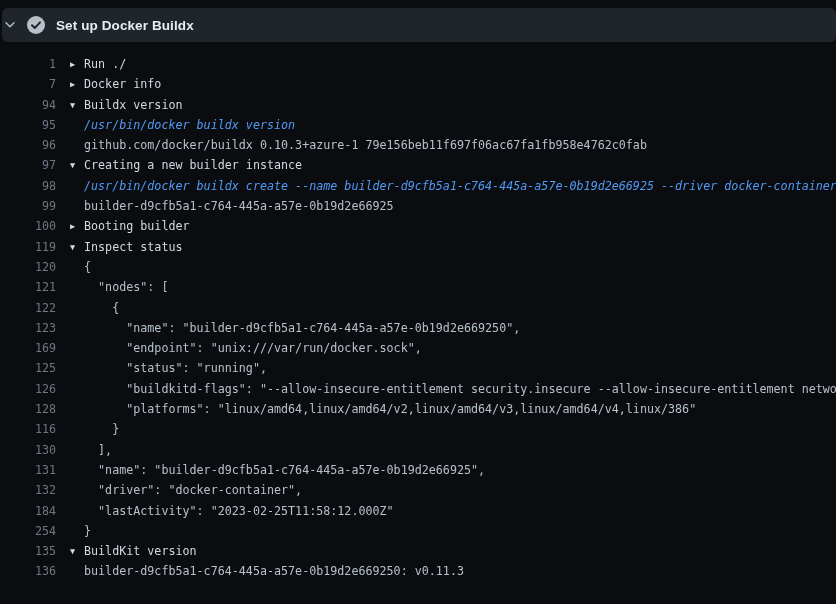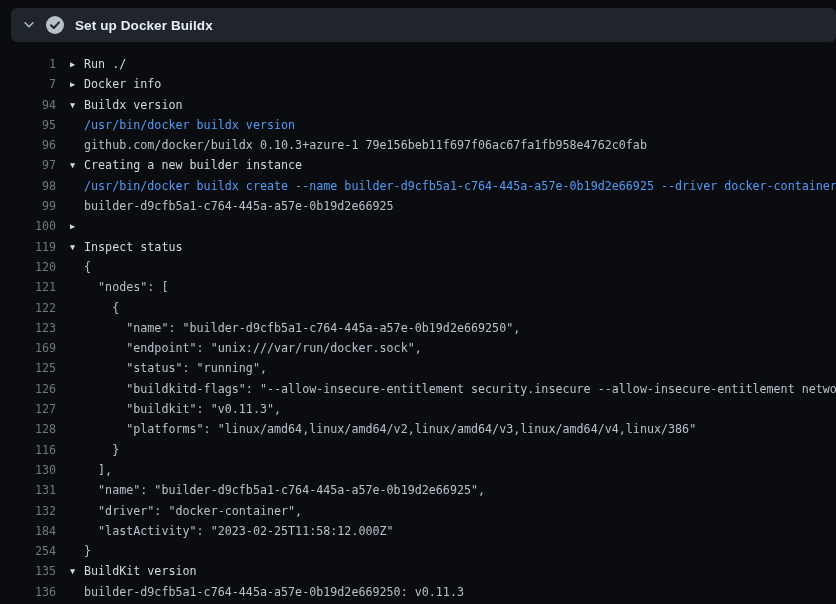--- a/index.html
+++ b/index.html
@@ -4,27 +4,27 @@
 <style>
   * { margin: 0; padding: 0; box-sizing: border-box; }
   html, body {
     width: 836px; height: 604px;
     overflow: hidden;
     background: var(--page-bg, #0a0c10);
     font-family: "Liberation Sans", sans-serif;
   }
   .step-header {
     position: absolute;
-    top: 8px; left: 11px; right: 0;
+    top: 8px; left: 2px; right: 0;
     height: 34px;
     background: var(--header-bg, #20252c);
     border-radius: 6px;
     display: flex;
     align-items: center;
-    padding-left: 10px;
+    padding-left: 0;
     cursor: pointer;
   }
   .chevron { width: 16px; height: 16px; display: flex; align-items: center; justify-content: center; flex-shrink: 0; }
   .status { width: 20px; height: 20px; margin-left: 8px; flex-shrink: 0; }
   .step-title {
     margin-left: 10px;
     color: var(--title, #e6edf3);
     font-size: 13.5px;
     font-weight: 600;
     letter-spacing: 0.1px;
@@ -57,21 +57,21 @@
   }
   .row.group { cursor: pointer; color: var(--group-text, #d2d9e0); }
   .row.group .content { display: flex; }
   .caret {
     width: 14px;
     flex-shrink: 0;
     font-size: 8.5px;
     color: var(--group-text, #d2d9e0);
   }
   .row.output .content { color: var(--output-text, #b7c1ca); padding-left: 14px; }
-  .row.command .content { color: var(--command, #539bf5); padding-left: 14px; }
+  .row.command .content { color: var(--command, #539bf5); padding-left: 14px; font-style: italic; }
 </style>
 </head>
 <body>
 
 <div class="step-header">
   <span class="chevron">
     <svg width="14" height="14" viewBox="0 0 16 16">
       <path d="M3.5 5.5 L8 10 L12.5 5.5" fill="none" stroke="#adbac7" stroke-width="1.8" stroke-linecap="round" stroke-linejoin="round"></path>
     </svg>
   </span>
@@ -87,30 +87,29 @@
 <div class="log">
   <div>
       <div class="row group"><span class="ln">1</span><span class="content"><span class="caret">▶</span><span>Run ./</span></span></div>
       <div class="row group"><span class="ln">7</span><span class="content"><span class="caret">▶</span><span>Docker info</span></span></div>
       <div class="row group"><span class="ln">94</span><span class="content"><span class="caret">▼</span><span>Buildx version</span></span></div>
       <div class="row command"><span class="ln">95</span><span class="content">/usr/bin/docker buildx version</span></div>
       <div class="row output"><span class="ln">96</span><span class="content">github.com/docker/buildx 0.10.3+azure-1 79e156beb11f697f06ac67fa1fb958e4762c0fab</span></div>
       <div class="row group"><span class="ln">97</span><span class="content"><span class="caret">▼</span><span>Creating a new builder instance</span></span></div>
       <div class="row command"><span class="ln">98</span><span class="content">/usr/bin/docker buildx create --name builder-d9cfb5a1-c764-445a-a57e-0b19d2e66925 --driver docker-container</span></div>
       <div class="row output"><span class="ln">99</span><span class="content">builder-d9cfb5a1-c764-445a-a57e-0b19d2e66925</span></div>
-      <div class="row group"><span class="ln">100</span><span class="content"><span class="caret">▶</span></span></div>
+      <div class="row group"><span class="ln">100</span><span class="content"><span class="caret">▶</span><span>Booting builder</span></span></div>
       <div class="row group"><span class="ln">119</span><span class="content"><span class="caret">▼</span><span>Inspect status</span></span></div>
       <div class="row output"><span class="ln">120</span><span class="content">{</span></div>
       <div class="row output"><span class="ln">121</span><span class="content">  "nodes": [</span></div>
       <div class="row output"><span class="ln">122</span><span class="content">    {</span></div>
       <div class="row output"><span class="ln">123</span><span class="content">      "name": "builder-d9cfb5a1-c764-445a-a57e-0b19d2e669250",</span></div>
       <div class="row output"><span class="ln">169</span><span class="content">      "endpoint": "unix:///var/run/docker.sock",</span></div>
       <div class="row output"><span class="ln">125</span><span class="content">      "status": "running",</span></div>
       <div class="row output"><span class="ln">126</span><span class="content">      "buildkitd-flags": "--allow-insecure-entitlement security.insecure --allow-insecure-entitlement network.host",</span></div>
-      <div class="row output"><span class="ln">127</span><span class="content">      "buildkit": "v0.11.3",</span></div>
       <div class="row output"><span class="ln">128</span><span class="content">      "platforms": "linux/amd64,linux/amd64/v2,linux/amd64/v3,linux/amd64/v4,linux/386"</span></div>
       <div class="row output"><span class="ln">116</span><span class="content">    }</span></div>
       <div class="row output"><span class="ln">130</span><span class="content">  ],</span></div>
       <div class="row output"><span class="ln">131</span><span class="content">  "name": "builder-d9cfb5a1-c764-445a-a57e-0b19d2e66925",</span></div>
       <div class="row output"><span class="ln">132</span><span class="content">  "driver": "docker-container",</span></div>
       <div class="row output"><span class="ln">184</span><span class="content">  "lastActivity": "2023-02-25T11:58:12.000Z"</span></div>
       <div class="row output"><span class="ln">254</span><span class="content">}</span></div>
       <div class="row group"><span class="ln">135</span><span class="content"><span class="caret">▼</span><span>BuildKit version</span></span></div>
       <div class="row output"><span class="ln">136</span><span class="content">builder-d9cfb5a1-c764-445a-a57e-0b19d2e669250: v0.11.3</span></div>
     </div>

